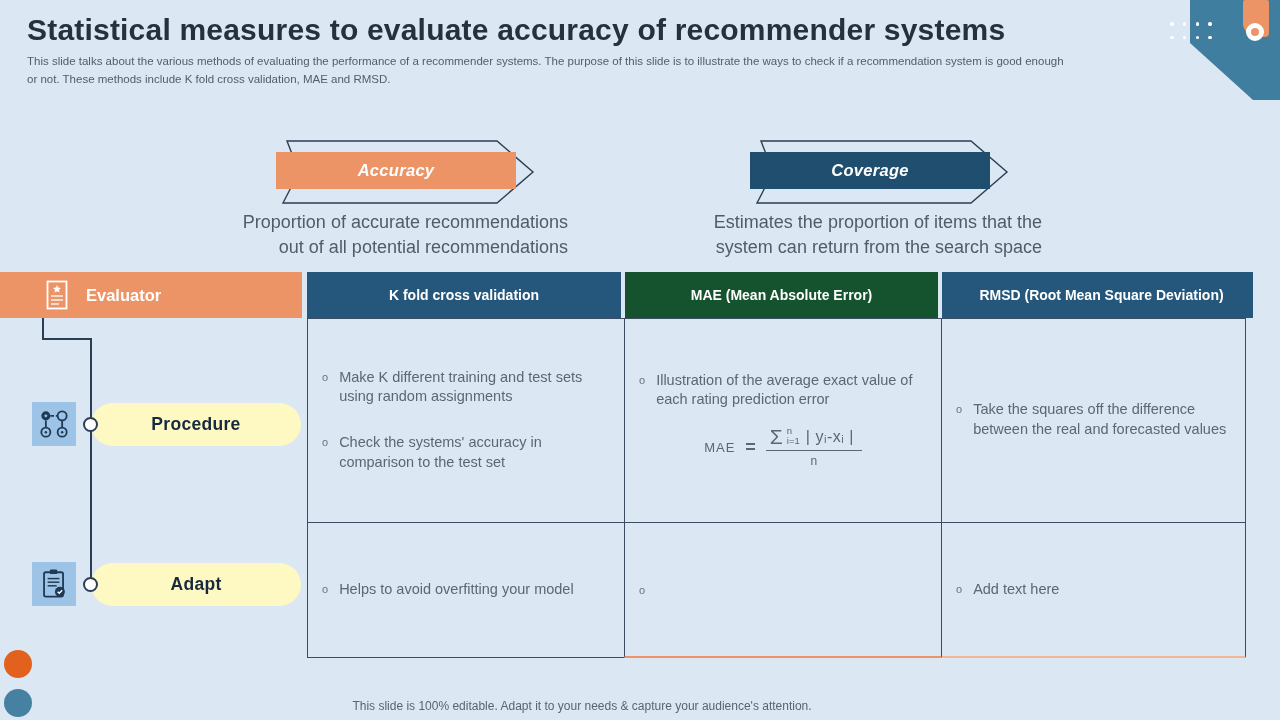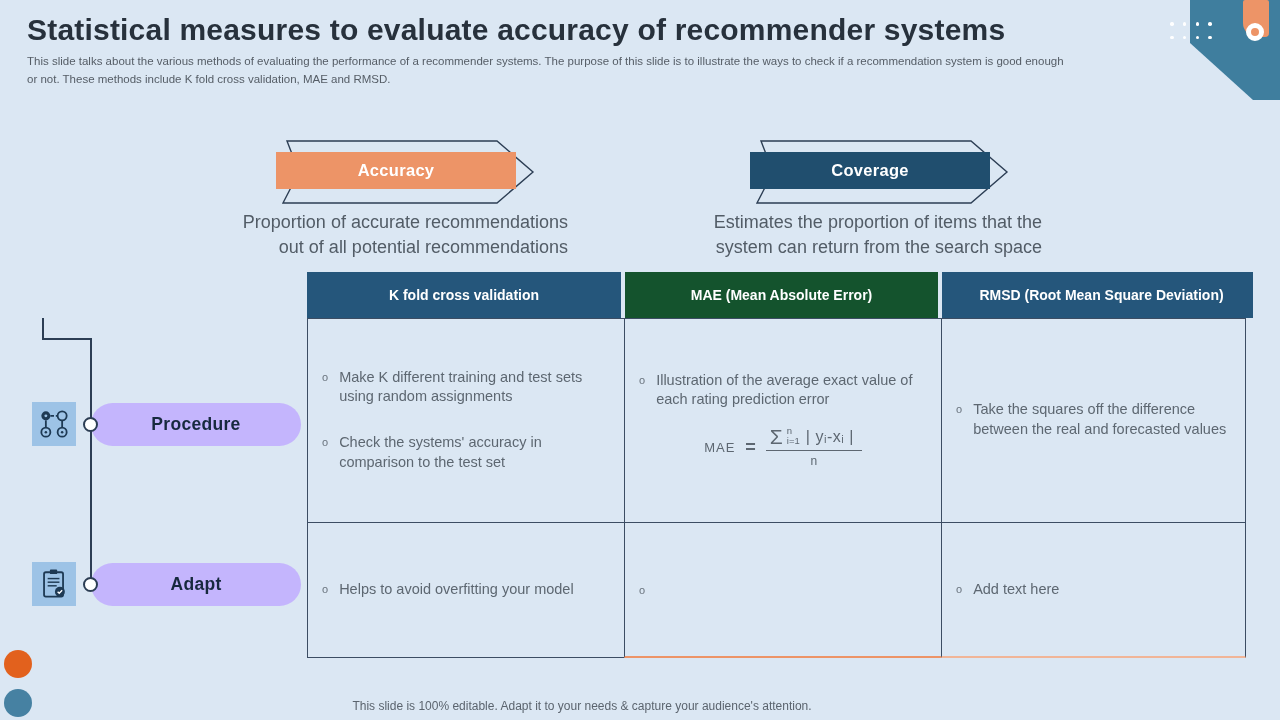--- a/index.html
+++ b/index.html
@@ -17,21 +17,21 @@
     grid-template-columns:repeat(4,1fr);grid-template-rows:repeat(2,1fr);gap:7px;}
   .corner-dots i{width:3.5px;height:3.5px;border-radius:50%;background:#fff;display:block;}
 
   
   .title{position:absolute;left:27px;top:13px;width:1100px;font-size:30px;font-weight:600;
     color:#27313c;letter-spacing:.2px;}
   .subtitle{position:absolute;left:27px;top:52px;width:1048px;font-size:11.5px;line-height:1.6;
     color:#555d66;}
 
   
-  .banner{position:absolute;top:136px;width:285px;height:70px;}
+  .banner{position:absolute;top:136px;width:285px;height:70px;font-style:italic;}
   .banner svg{position:absolute;left:0;top:0;}
   .banner-fill{position:absolute;left:20px;top:16px;width:240px;height:37px;display:flex;
     align-items:center;justify-content:center;color:#fff;font-weight:bold;font-size:16.5px;
     letter-spacing:.3px;}
   .fill-orange{background:#ed9467;}
   .fill-navy{background:#204e6e;}
   .banner-desc{position:absolute;top:210px;width:330px;text-align:right;font-size:18px;
     line-height:1.4;color:#525c66;}
 
   
@@ -78,21 +78,21 @@
   .v1{left:42px;top:318px;width:1.5px;height:21px;}
   .h1{left:42px;top:338px;width:49px;height:1.5px;}
   .v2{left:90px;top:338px;width:1.5px;height:247px;}
   .node-circle{position:absolute;width:15px;height:15px;border-radius:50%;background:#fff;
     border:2px solid #2c3e54;box-sizing:border-box;z-index:4;}
   .nc1{left:83px;top:417px;}
   .nc2{left:83px;top:577px;}
   .icon-sq{position:absolute;left:32px;width:44px;height:44px;background:#9dc3e6;display:flex;
     align-items:center;justify-content:center;}
   .sq1{top:402px;} .sq2{top:562px;}
-  .pill{position:absolute;left:91px;width:210px;height:43px;background:#c4b5fd;border-radius:22px;
+  .pill{position:absolute;left:91px;width:210px;height:43px;background:#fef9c3;border-radius:22px;
     display:flex;align-items:center;justify-content:center;font-weight:bold;font-size:17.5px;
     color:#17293e;z-index:3;letter-spacing:.3px;}
   .pill1{top:403px;} .pill2{top:563px;}
 
   
   .dot-big{position:absolute;width:28px;height:28px;border-radius:50%;}
   .dot-orange{left:4px;top:650px;background:#e2611d;}
   .dot-teal{left:4px;top:689px;background:#4681a2;}
   .footer{position:absolute;left:0;top:699px;width:1164px;text-align:center;font-size:12px;
     color:#5b646e;}
@@ -133,20 +133,30 @@
       <polygon points="31,5 241,5 277,36 241,67 27,67 43,36" fill="none" stroke="#2c3e54" stroke-width="1.4"></polygon>
     </svg>
     <div class="banner-fill fill-navy">
       <span>Coverage</span>
     </div>
   </div>
 
   <div class="banner-desc" style="left:238px;">Proportion of accurate recommendations out of all potential recommendations</div>
   <div class="banner-desc" style="left:712px;">Estimates the proportion of items that the system can return from the search space</div>
 
+  <div class="hdr hdr-evaluator">
+    <svg class="doc-icon" width="22" height="30" viewBox="0 0 22 30">
+      <rect x="1.5" y="1.5" width="19" height="27" fill="none" stroke="#ffffff" stroke-width="1.8"></rect>
+      <polygon points="11,5 12.2,7.6 15,7.9 13,9.8 13.5,12.6 11,11.2 8.5,12.6 9,9.8 7,7.9 9.8,7.6" fill="#ffffff"></polygon>
+      <line x1="5" y1="16" x2="17" y2="16" stroke="#ffffff" stroke-width="1.3"></line>
+      <line x1="5" y1="20" x2="17" y2="20" stroke="#ffffff" stroke-width="1.3"></line>
+      <line x1="5" y1="24" x2="13" y2="24" stroke="#ffffff" stroke-width="1.3"></line>
+    </svg>
+    <span>Evaluator</span>
+  </div>
   <div class="hdr hdr-kfold">
     <span>K fold cross validation</span>
   </div>
   <div class="hdr hdr-mae">
     <span>MAE (Mean Absolute Error)</span>
   </div>
   <div class="hdr hdr-rmsd">
     <span>RMSD (Root Mean Square Deviation)</span>
   </div>
 

